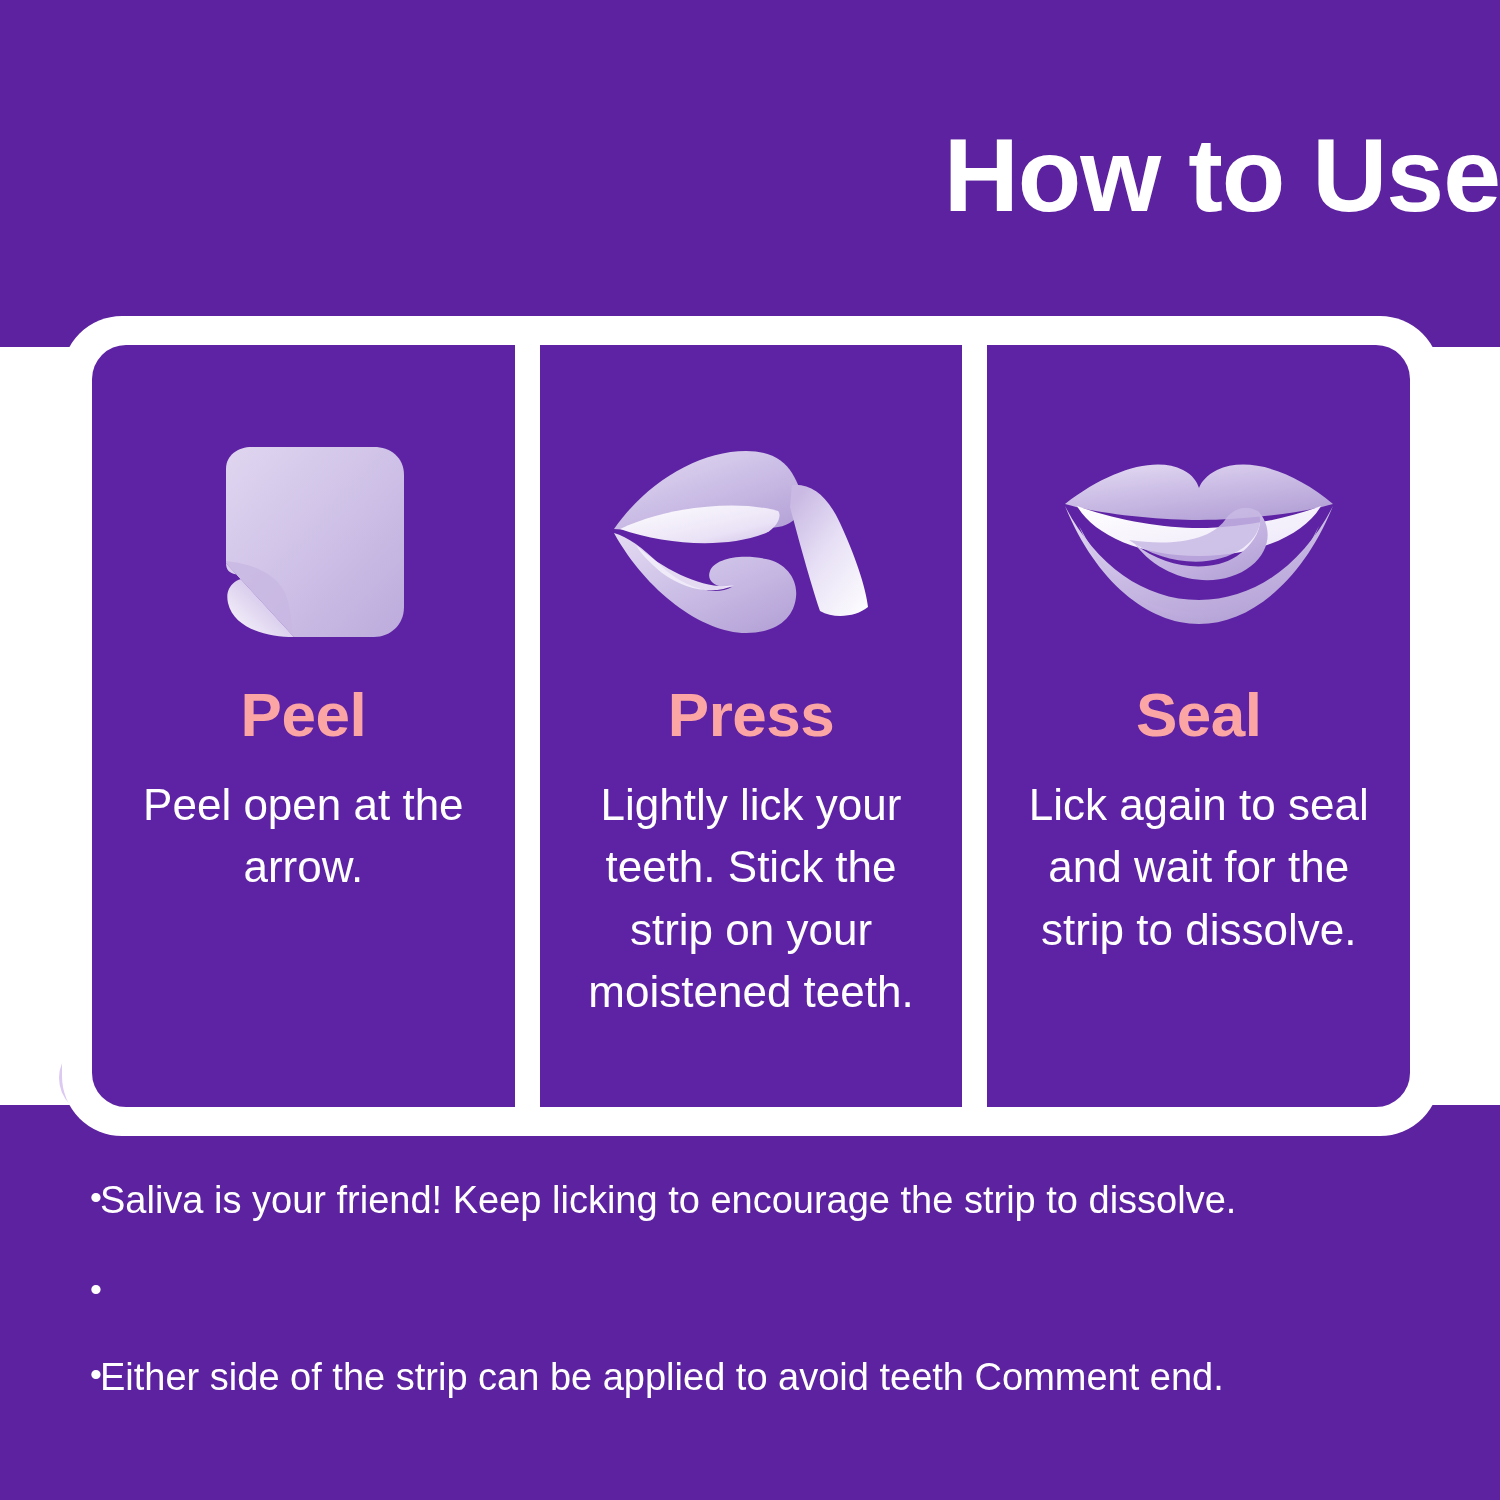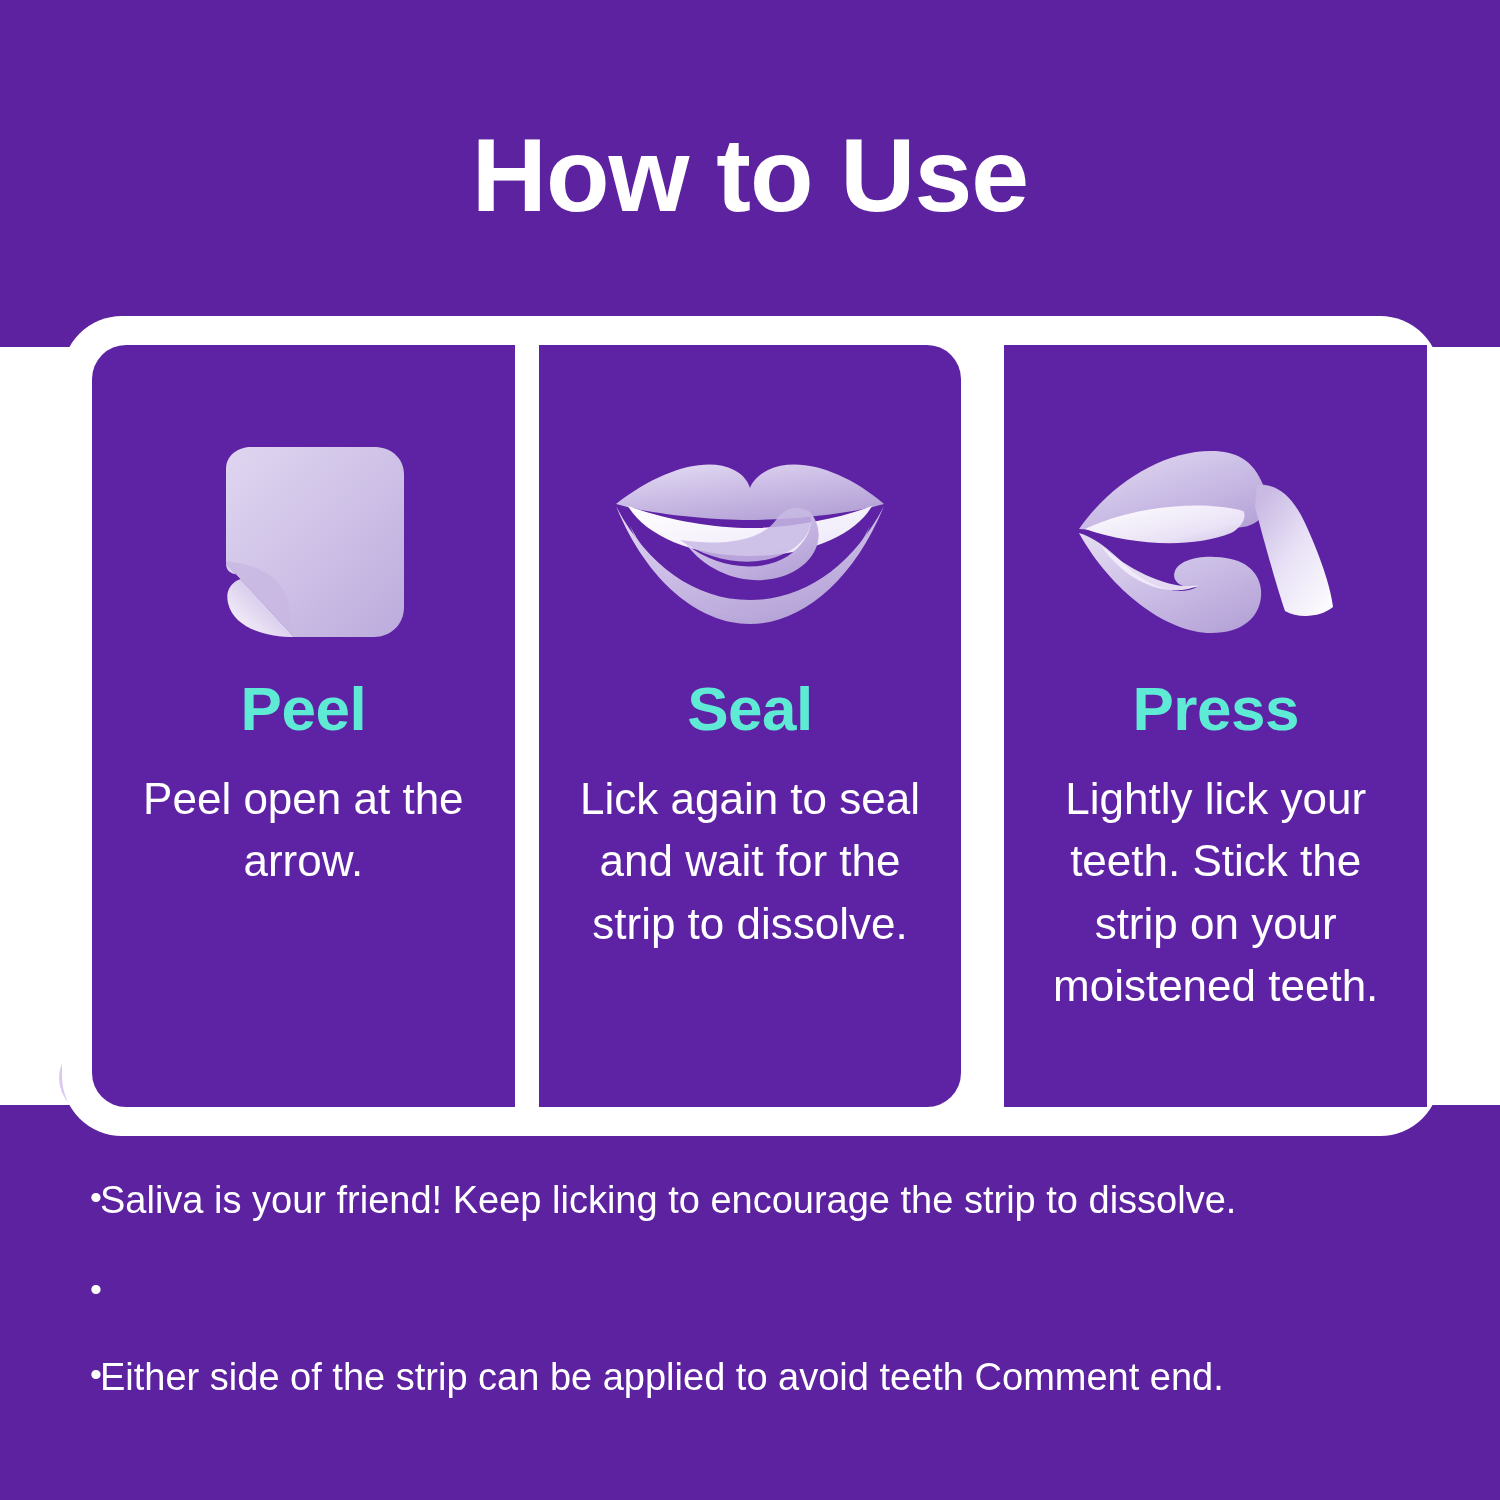--- a/index.html
+++ b/index.html
@@ -14,21 +14,21 @@
     overflow: hidden;
     position: relative;
   }
 
   
   .page-title {
     position: absolute;
     top: 118px;
     left: 0;
     width: 1500px;
-    text-align: center;
+    text-align: right;
     color: #FFFFFF;
     font-size: 104px;
     font-weight: 700;
     letter-spacing: -1px;
     line-height: 1.1;
   }
 
   
   .steps-frame {
     position: absolute;
@@ -83,24 +83,25 @@
   }
 
   .icon-wrap {
     height: 250px;
     display: flex;
     align-items: center;
     justify-content: center;
     margin-top: 78px;
   }
   .step-title {
-    color: #5eead4;
+    color: #fca5a5;
     font-size: 62px;
     font-weight: 700;
     letter-spacing: -0.5px;
+    margin-top: 6px;
   }
   .step-desc {
     color: #FFFFFF;
     font-size: 44px;
     font-weight: 400;
     line-height: 1.42;
     text-align: center;
     margin-top: 24px;
     max-width: 86%;
   }
@@ -185,20 +186,56 @@
         </defs>
         <path d="M28 26 C28 12 40 4 54 4 L176 4 C192 4 206 14 206 32 L206 164 C206 182 192 194 176 194 L96 194 L28 120 Z" fill="url(#pg1)"></path>
         <path d="M28 120 L96 194 C70 194 36 186 30 160 C26 142 40 132 62 134 C46 130 28 136 28 120 Z" fill="url(#pg2)"></path>
         <path d="M28 118 C46 120 74 126 86 148 C94 164 92 182 96 194 L28 120 Z" fill="#C7B7E1" opacity="0.75"></path>
       </svg>
     </div>
     <div class="step-title">Peel</div>
     <div class="step-desc">Peel open at the arrow.</div>
   </div>
 
+  <div class="step-panel middle">
+    <div class="icon-wrap">
+      <svg width="290" height="215" viewBox="0 0 290 215" xmlns="http://www.w3.org/2000/svg">
+        <defs>
+          <linearGradient id="mg1" x1="0" y1="0" x2="0.8" y2="1">
+            <stop offset="0" stop-color="#E5DCF2"></stop>
+            <stop offset="0.5" stop-color="#CDC0E7"></stop>
+            <stop offset="1" stop-color="#B6A4D8"></stop>
+          </linearGradient>
+          <linearGradient id="mg2" x1="0" y1="0" x2="1" y2="1">
+            <stop offset="0" stop-color="#FFFFFF"></stop>
+            <stop offset="0.7" stop-color="#EAE2F6"></stop>
+            <stop offset="1" stop-color="#CFC2E8"></stop>
+          </linearGradient>
+          <linearGradient id="mg3" x1="0.2" y1="0" x2="1" y2="1">
+            <stop offset="0" stop-color="#C9B9E3"></stop>
+            <stop offset="0.45" stop-color="#E8E1F6"></stop>
+            <stop offset="1" stop-color="#FFFFFF"></stop>
+          </linearGradient>
+        </defs>
+
+        <path d="M8 88 C40 42 92 10 140 10 C166 10 178 20 186 32 C192 42 196 52 196 60 C196 74 186 84 172 86 C140 90 60 92 8 88 Z" fill="url(#mg1)"></path>
+
+        <path d="M14 88 C60 66 130 58 172 70 C176 74 172 86 160 92 C120 108 60 104 14 88 Z" fill="url(#mg2)"></path>
+
+        <path d="M8 92 C40 150 96 192 140 192 C172 192 188 176 190 156 C192 138 180 122 160 118 C134 112 108 118 104 130 C100 140 110 148 126 146 C108 156 76 146 54 124 C36 106 22 96 8 92 Z" fill="url(#mg1)"></path>
+
+        <path d="M30 104 C60 132 104 150 128 144 C110 154 80 150 56 132 C44 122 34 112 30 104 Z" fill="#F3EEFB" opacity="0.9"></path>
+
+        <path d="M186 44 C206 42 222 56 234 82 C248 112 260 146 262 166 C250 176 228 178 214 170 C204 140 192 96 184 66 Z" fill="url(#mg3)"></path>
+      </svg>
+    </div>
+    <div class="step-title">Press</div>
+    <div class="step-desc">Lightly lick your teeth. Stick the strip on your moistened teeth.</div>
+  </div>
+
   <div class="step-panel last">
     <div class="icon-wrap">
       <svg width="280" height="200" viewBox="0 0 280 200" xmlns="http://www.w3.org/2000/svg">
         <defs>
           <linearGradient id="sg1" x1="0" y1="0" x2="0.6" y2="1">
             <stop offset="0" stop-color="#E6DDF3"></stop>
             <stop offset="0.5" stop-color="#CCBEE6"></stop>
             <stop offset="1" stop-color="#B5A3D7"></stop>
           </linearGradient>
           <linearGradient id="sg2" x1="0" y1="0" x2="1" y2="1">
@@ -220,56 +257,20 @@
         <path d="M6 58 C36 132 88 176 140 176 C192 176 244 132 274 58 C244 116 196 152 140 152 C84 152 36 116 6 58 Z" fill="url(#sg1)"></path>
 
         <path d="M20 78 C56 144 94 170 140 170 C186 170 228 142 260 78 C236 140 192 164 140 164 C88 164 46 140 20 78 Z" fill="url(#sg3)" opacity="0.95"></path>
 
         <path d="M76 96 C106 120 150 126 178 108 C198 94 206 74 198 62 C214 78 212 102 192 118 C162 142 106 136 76 96 Z" fill="url(#sg3)"></path>
         <path d="M70 92 C104 116 152 122 184 100 C198 90 204 76 200 64 C188 56 174 60 166 72 C150 94 110 98 70 92 Z" fill="#C8BAE4" opacity="0.85"></path>
       </svg>
     </div>
     <div class="step-title">Seal</div>
     <div class="step-desc">Lick again to seal and wait for the strip to dissolve.</div>
-  </div>
-
-  <div class="step-panel middle">
-    <div class="icon-wrap">
-      <svg width="290" height="215" viewBox="0 0 290 215" xmlns="http://www.w3.org/2000/svg">
-        <defs>
-          <linearGradient id="mg1" x1="0" y1="0" x2="0.8" y2="1">
-            <stop offset="0" stop-color="#E5DCF2"></stop>
-            <stop offset="0.5" stop-color="#CDC0E7"></stop>
-            <stop offset="1" stop-color="#B6A4D8"></stop>
-          </linearGradient>
-          <linearGradient id="mg2" x1="0" y1="0" x2="1" y2="1">
-            <stop offset="0" stop-color="#FFFFFF"></stop>
-            <stop offset="0.7" stop-color="#EAE2F6"></stop>
-            <stop offset="1" stop-color="#CFC2E8"></stop>
-          </linearGradient>
-          <linearGradient id="mg3" x1="0.2" y1="0" x2="1" y2="1">
-            <stop offset="0" stop-color="#C9B9E3"></stop>
-            <stop offset="0.45" stop-color="#E8E1F6"></stop>
-            <stop offset="1" stop-color="#FFFFFF"></stop>
-          </linearGradient>
-        </defs>
-
-        <path d="M8 88 C40 42 92 10 140 10 C166 10 178 20 186 32 C192 42 196 52 196 60 C196 74 186 84 172 86 C140 90 60 92 8 88 Z" fill="url(#mg1)"></path>
-
-        <path d="M14 88 C60 66 130 58 172 70 C176 74 172 86 160 92 C120 108 60 104 14 88 Z" fill="url(#mg2)"></path>
-
-        <path d="M8 92 C40 150 96 192 140 192 C172 192 188 176 190 156 C192 138 180 122 160 118 C134 112 108 118 104 130 C100 140 110 148 126 146 C108 156 76 146 54 124 C36 106 22 96 8 92 Z" fill="url(#mg1)"></path>
-
-        <path d="M30 104 C60 132 104 150 128 144 C110 154 80 150 56 132 C44 122 34 112 30 104 Z" fill="#F3EEFB" opacity="0.9"></path>
-
-        <path d="M186 44 C206 42 222 56 234 82 C248 112 260 146 262 166 C250 176 228 178 214 170 C204 140 192 96 184 66 Z" fill="url(#mg3)"></path>
-      </svg>
-    </div>
-    <div class="step-title">Press</div>
-    <div class="step-desc">Lightly lick your teeth. Stick the strip on your moistened teeth.</div>
   </div>
 
 </div>
 
 <div class="protips">
   <div class="protips-head">
     <span class="protips-icon">
       <svg width="76" height="76" viewBox="0 0 76 76" xmlns="http://www.w3.org/2000/svg">
         <circle cx="38" cy="38" r="37" fill="#DCC9F2"></circle>
         <g fill="#4A1B84">

